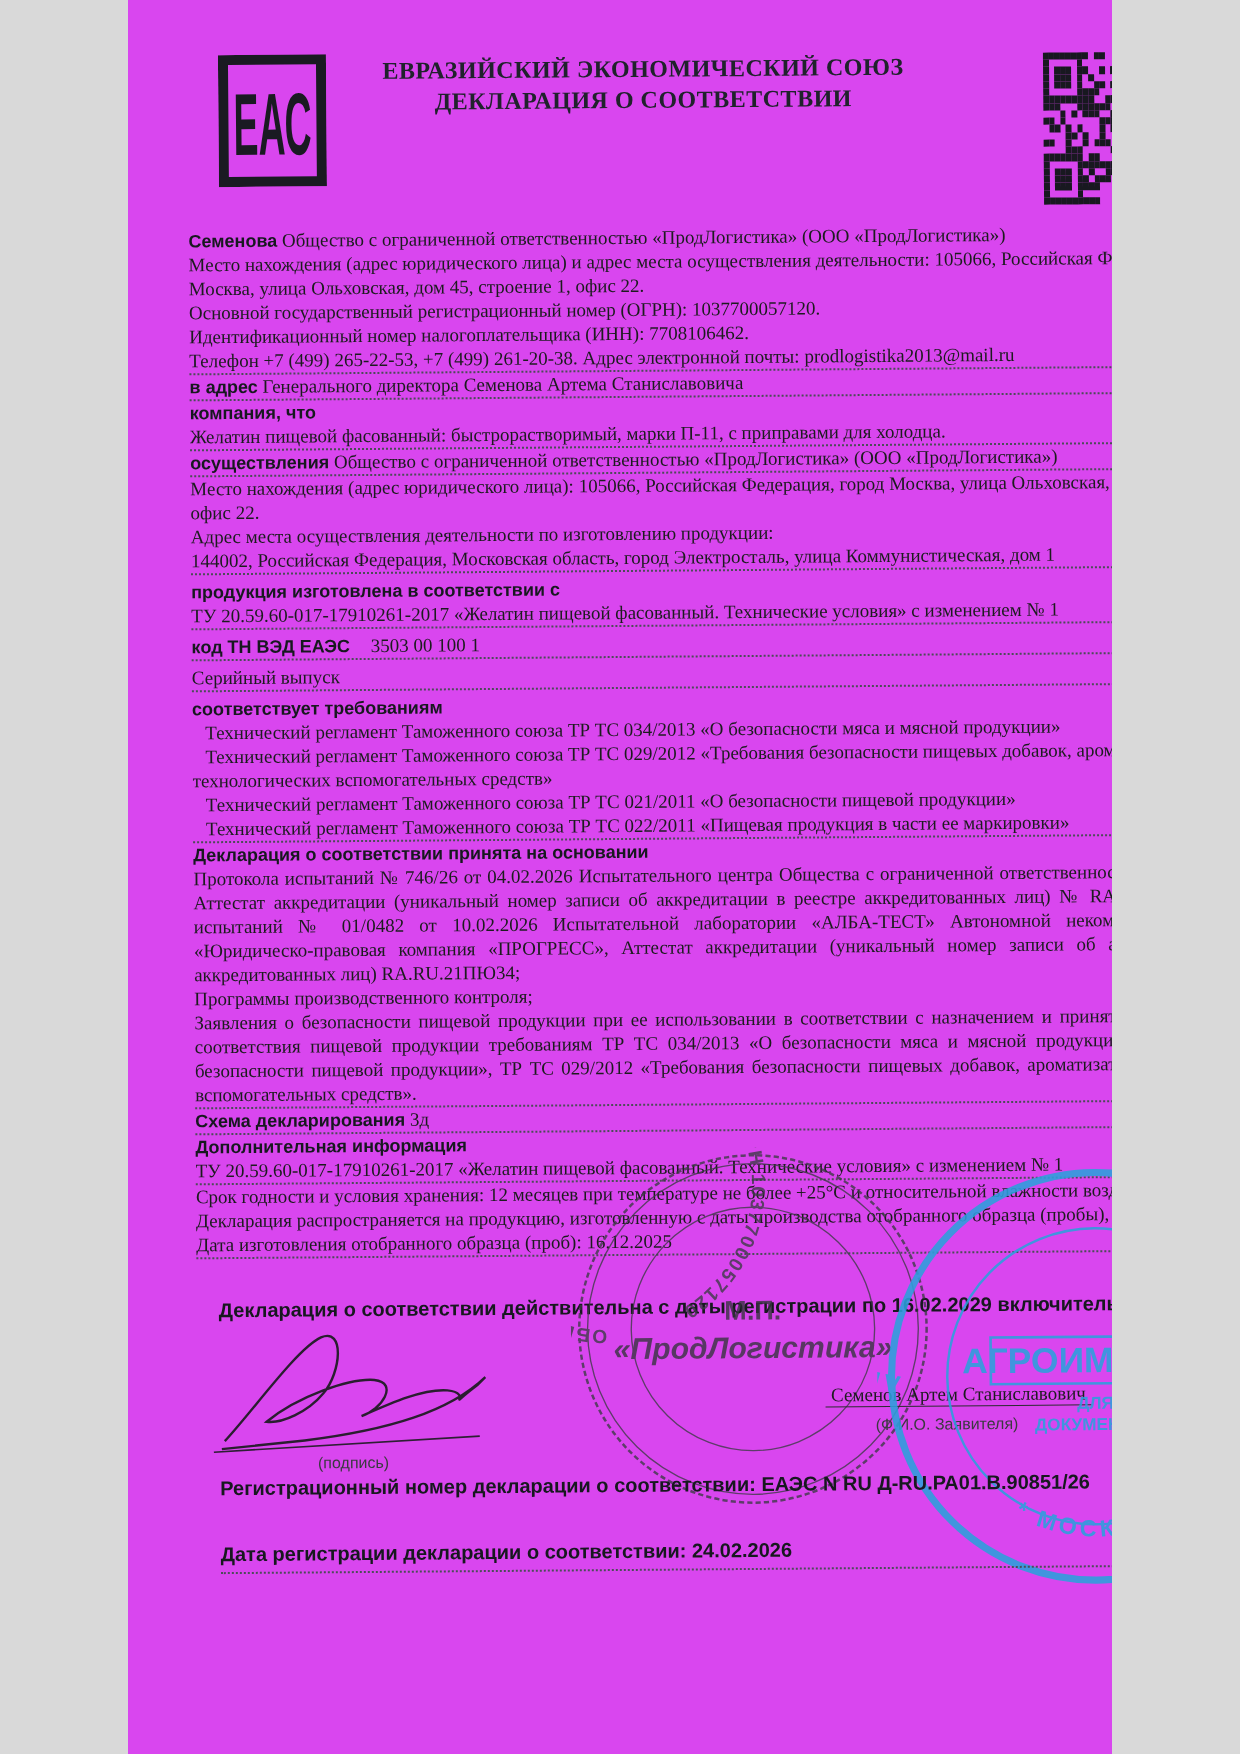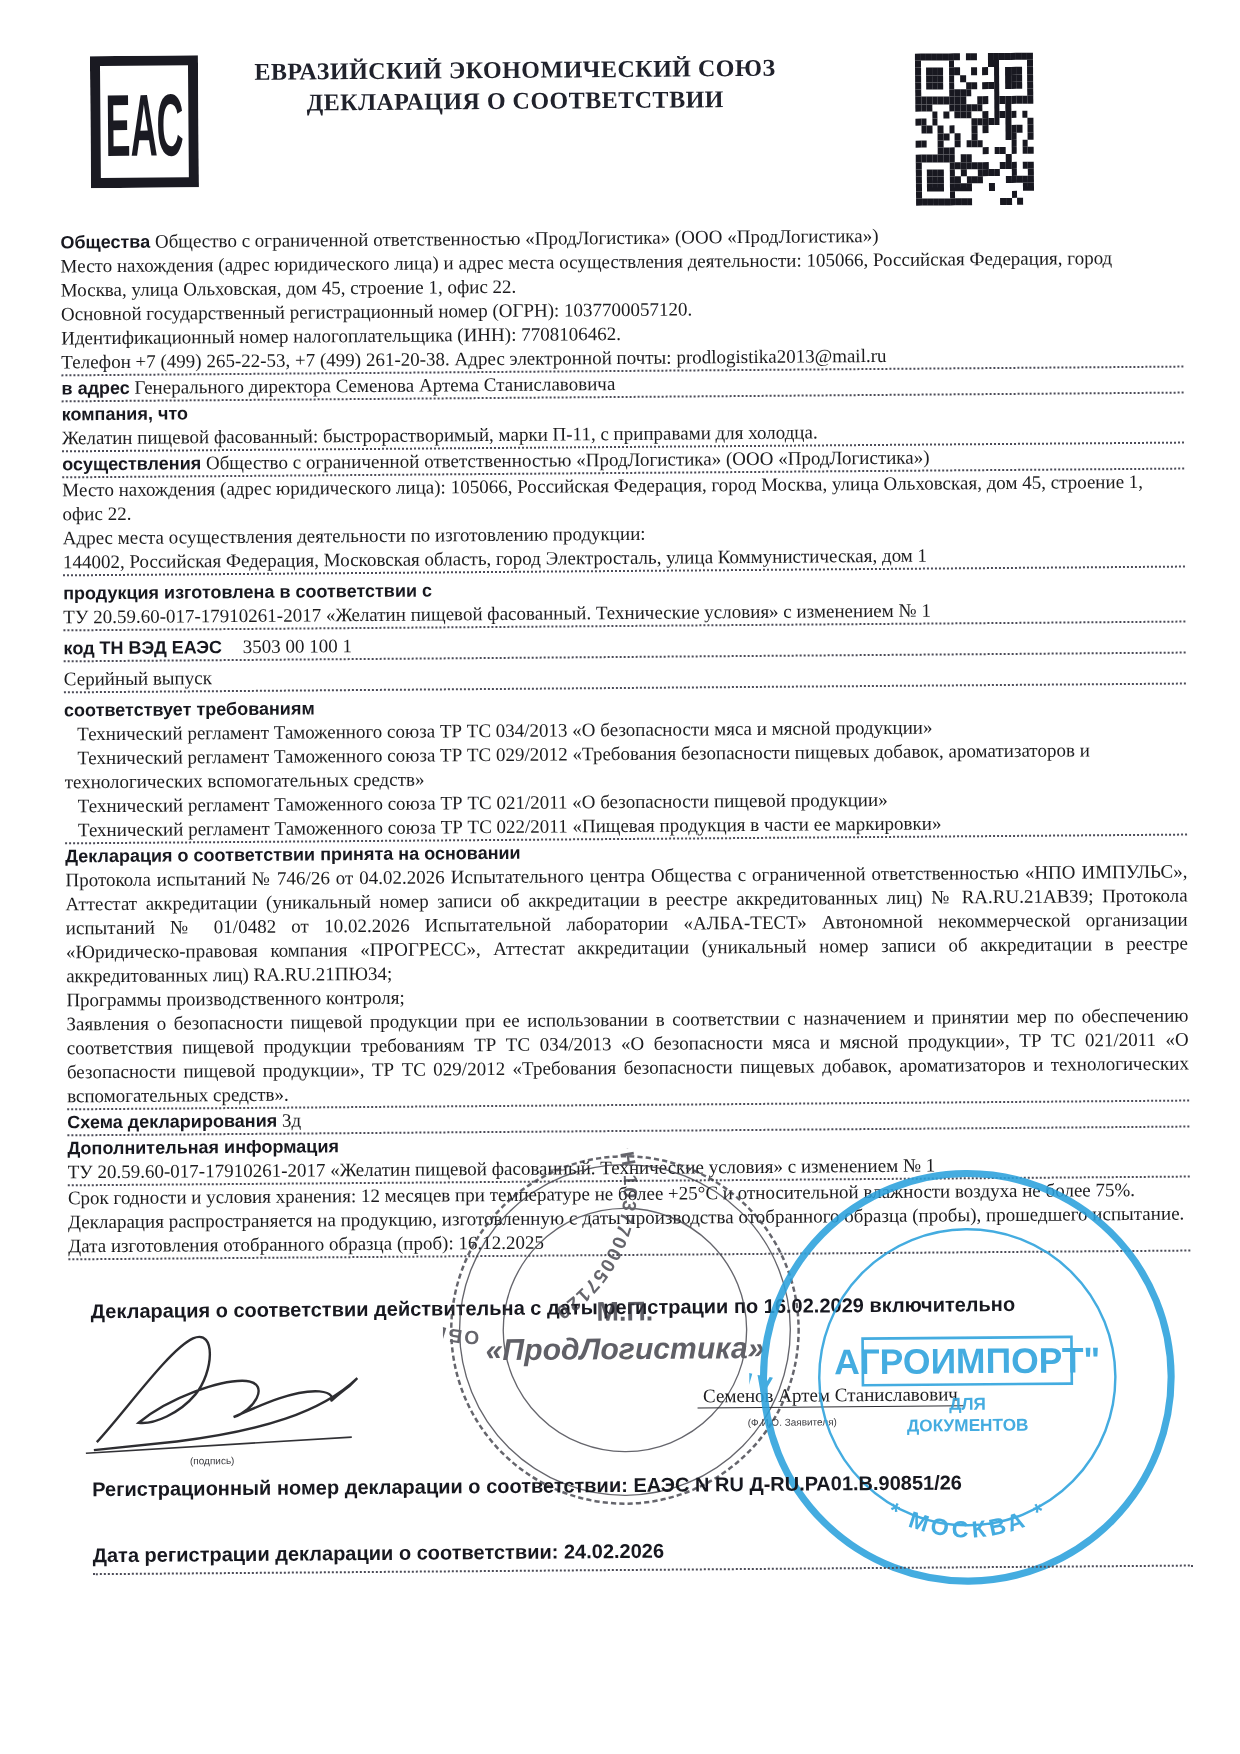--- a/index.html
+++ b/index.html
@@ -1,16 +1,16 @@
 <!DOCTYPE html>
 <html><head>
 <meta charset="utf-8">
 <style>
   html,body{margin:0;padding:0;background:#d9d9d9;}
-  .page{position:relative;width:1240px;height:1754px;margin:0 auto;background:#ffffff;
+  .page{position:relative;width:984px;height:1754px;margin:0 auto;background:#d946ef;
         overflow:hidden;color:#1c1c1e;font-family:"Liberation Serif",serif;}
   .tilt{position:absolute;inset:0;transform:rotate(-0.45deg);transform-origin:50% 40%;}
 
   
   .eac{position:absolute;left:95px;top:52px;width:108px;height:132px;}
   .title{position:absolute;left:225px;top:54px;width:590px;text-align:center;
          font-weight:700;font-size:24px;line-height:31px;letter-spacing:.5px;color:#20222c;}
   .qr{position:absolute;left:920px;top:56px;width:118px;height:152px;
       display:grid;grid-template-columns:repeat(21,1fr);grid-template-rows:repeat(21,1fr);}
   .qr div.on{background:#181820;}
@@ -25,21 +25,21 @@
   .gap{margin-top:5px !important;}
   .val{margin-left:16px;}
 
   
   .bt{position:absolute;font-family:"Liberation Sans",sans-serif;font-weight:700;
       font-size:20px;color:#17181f;white-space:nowrap;}
   .validity{left:86px;top:1296px;}
   .regnum{left:86px;top:1474px;}
   .regdate{left:86px;top:1540px;width:1100px;border-bottom:2px dotted #4c4c58;padding-bottom:6px;}
   .sign{position:absolute;left:76px;top:1318px;width:280px;height:140px;}
-  .cap{position:absolute;font-family:"Liberation Sans",sans-serif;font-size:10px;color:#3a3a3f;}
+  .cap{position:absolute;font-family:"Liberation Sans",sans-serif;font-size:16px;color:#3a3a3f;}
   .sign-cap{left:184px;top:1452px;}
   .fio{position:absolute;left:655px;top:1386px;width:340px;font-size:19px;text-align:center;}
   .fio .nm{border-bottom:1.3px solid #2b2b30;padding:0 6px 1px 6px;}
   .fio-cap{left:742px;top:1418px;}
   .stamp{position:absolute;pointer-events:none;}
   .stamp.org{left:438px;top:1148px;width:364px;height:364px;opacity:.78;}
   .stamp.blue{left:744px;top:1162px;width:436px;height:436px;opacity:.88;}
   svg text{font-family:"Liberation Sans",sans-serif;}
 </style>
 </head>
@@ -495,21 +495,21 @@
         <div class="on"></div>
         <div class="on"></div>
         <div></div>
         <div class="on"></div>
         <div></div>
         <div></div>
       </div>
 
   <main>
     <p>
-      <span class="b">Общества</span>
+      <span class="b">Семенова</span>
       <span>Общество с ограниченной ответственностью «ПродЛогистика» (ООО «ПродЛогистика»)</span>
     </p>
     <p>Место нахождения (адрес юридического лица) и адрес места осуществления деятельности: 105066, Российская Федерация, город Москва, улица Ольховская, дом 45, строение 1, офис 22.</p>
     <p>Основной государственный регистрационный номер (ОГРН): 1037700057120.</p>
     <p>Идентификационный номер налогоплательщика (ИНН): 7708106462.</p>
     <p class="ru">Телефон +7 (499) 265-22-53, +7 (499) 261-20-38. Адрес электронной почты: prodlogistika2013@mail.ru</p>
     <p class="ru">
       <span class="b">в адрес</span>
       <span>Генерального директора Семенова Артема Станиславовича</span>
     </p>

